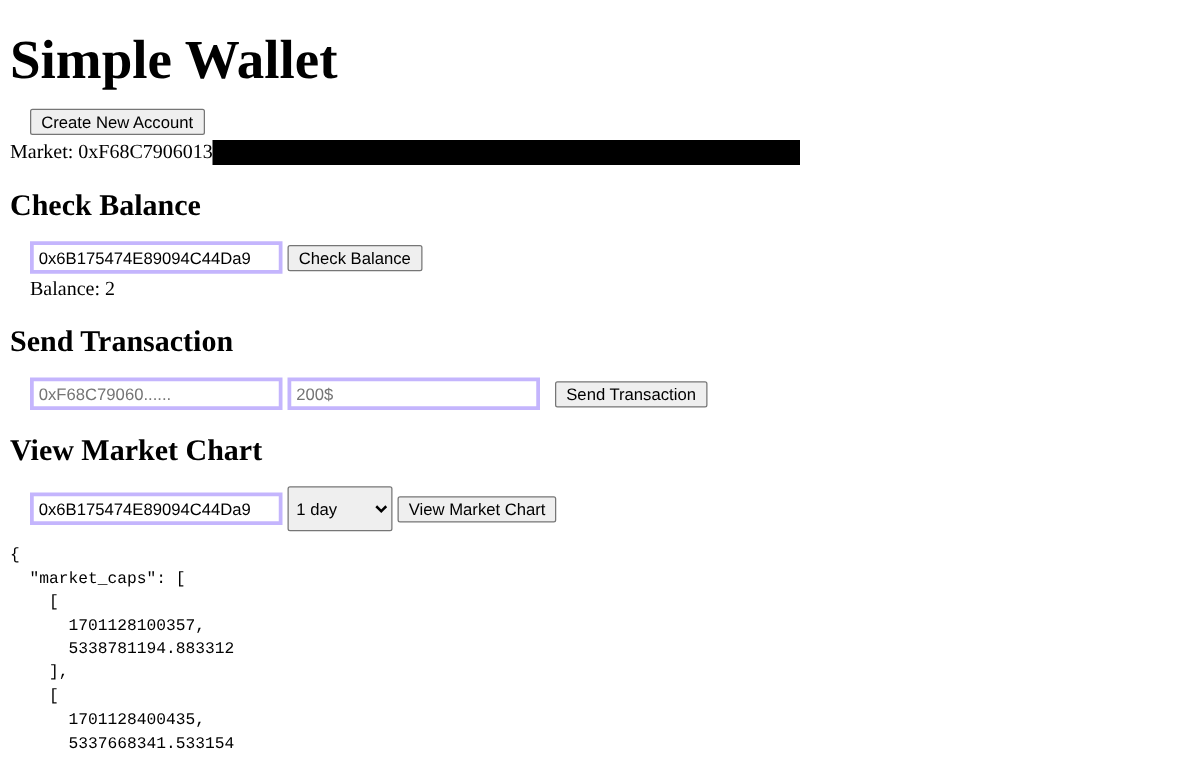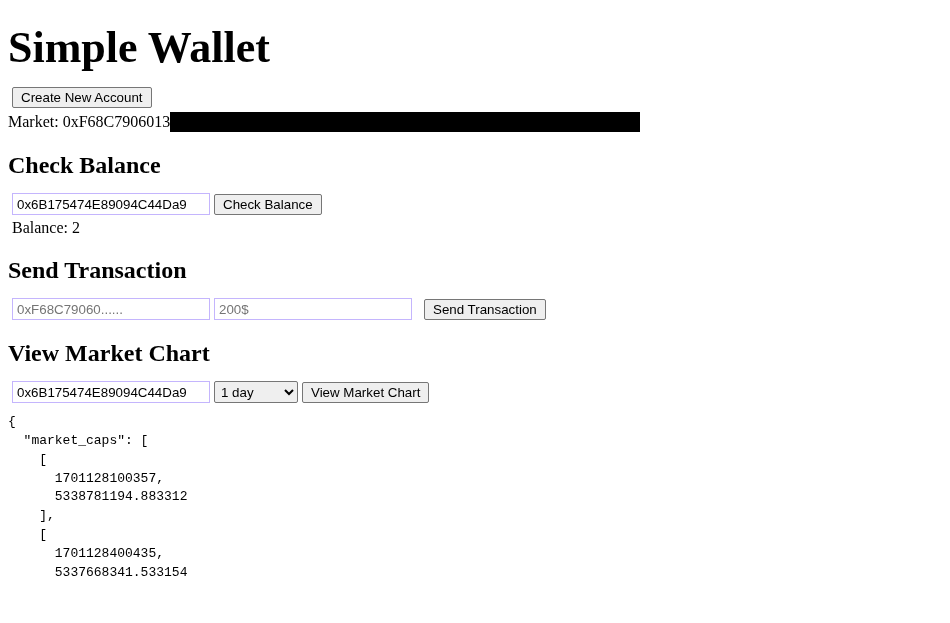--- a/index.html
+++ b/index.html
@@ -36,30 +36,30 @@
     border: 1px solid #767676;
     border-radius: 2px;
     padding: 2px 8px;
     cursor: pointer;
   }
   select {
     background: #efefef;
     border: 1px solid #767676;
     border-radius: 2px;
     padding: 1px 2px;
-    height: 22px;
+    height: 36px;
     min-width: 84px;
   }
   input[type="text"] {
-    border: 1px solid #c4b5fd;
+    border: 3px solid #c4b5fd;
     padding: 2px 4px;
     height: 16px;
   }
   .row {
-    margin: 4px 4px;
+    margin: 4px 16px;
   }
   .inline > * {
     vertical-align: middle;
   }
   .account-line {
     line-height: 20px;
   }
   .redact {
     display: inline-block;
     background: #000;

